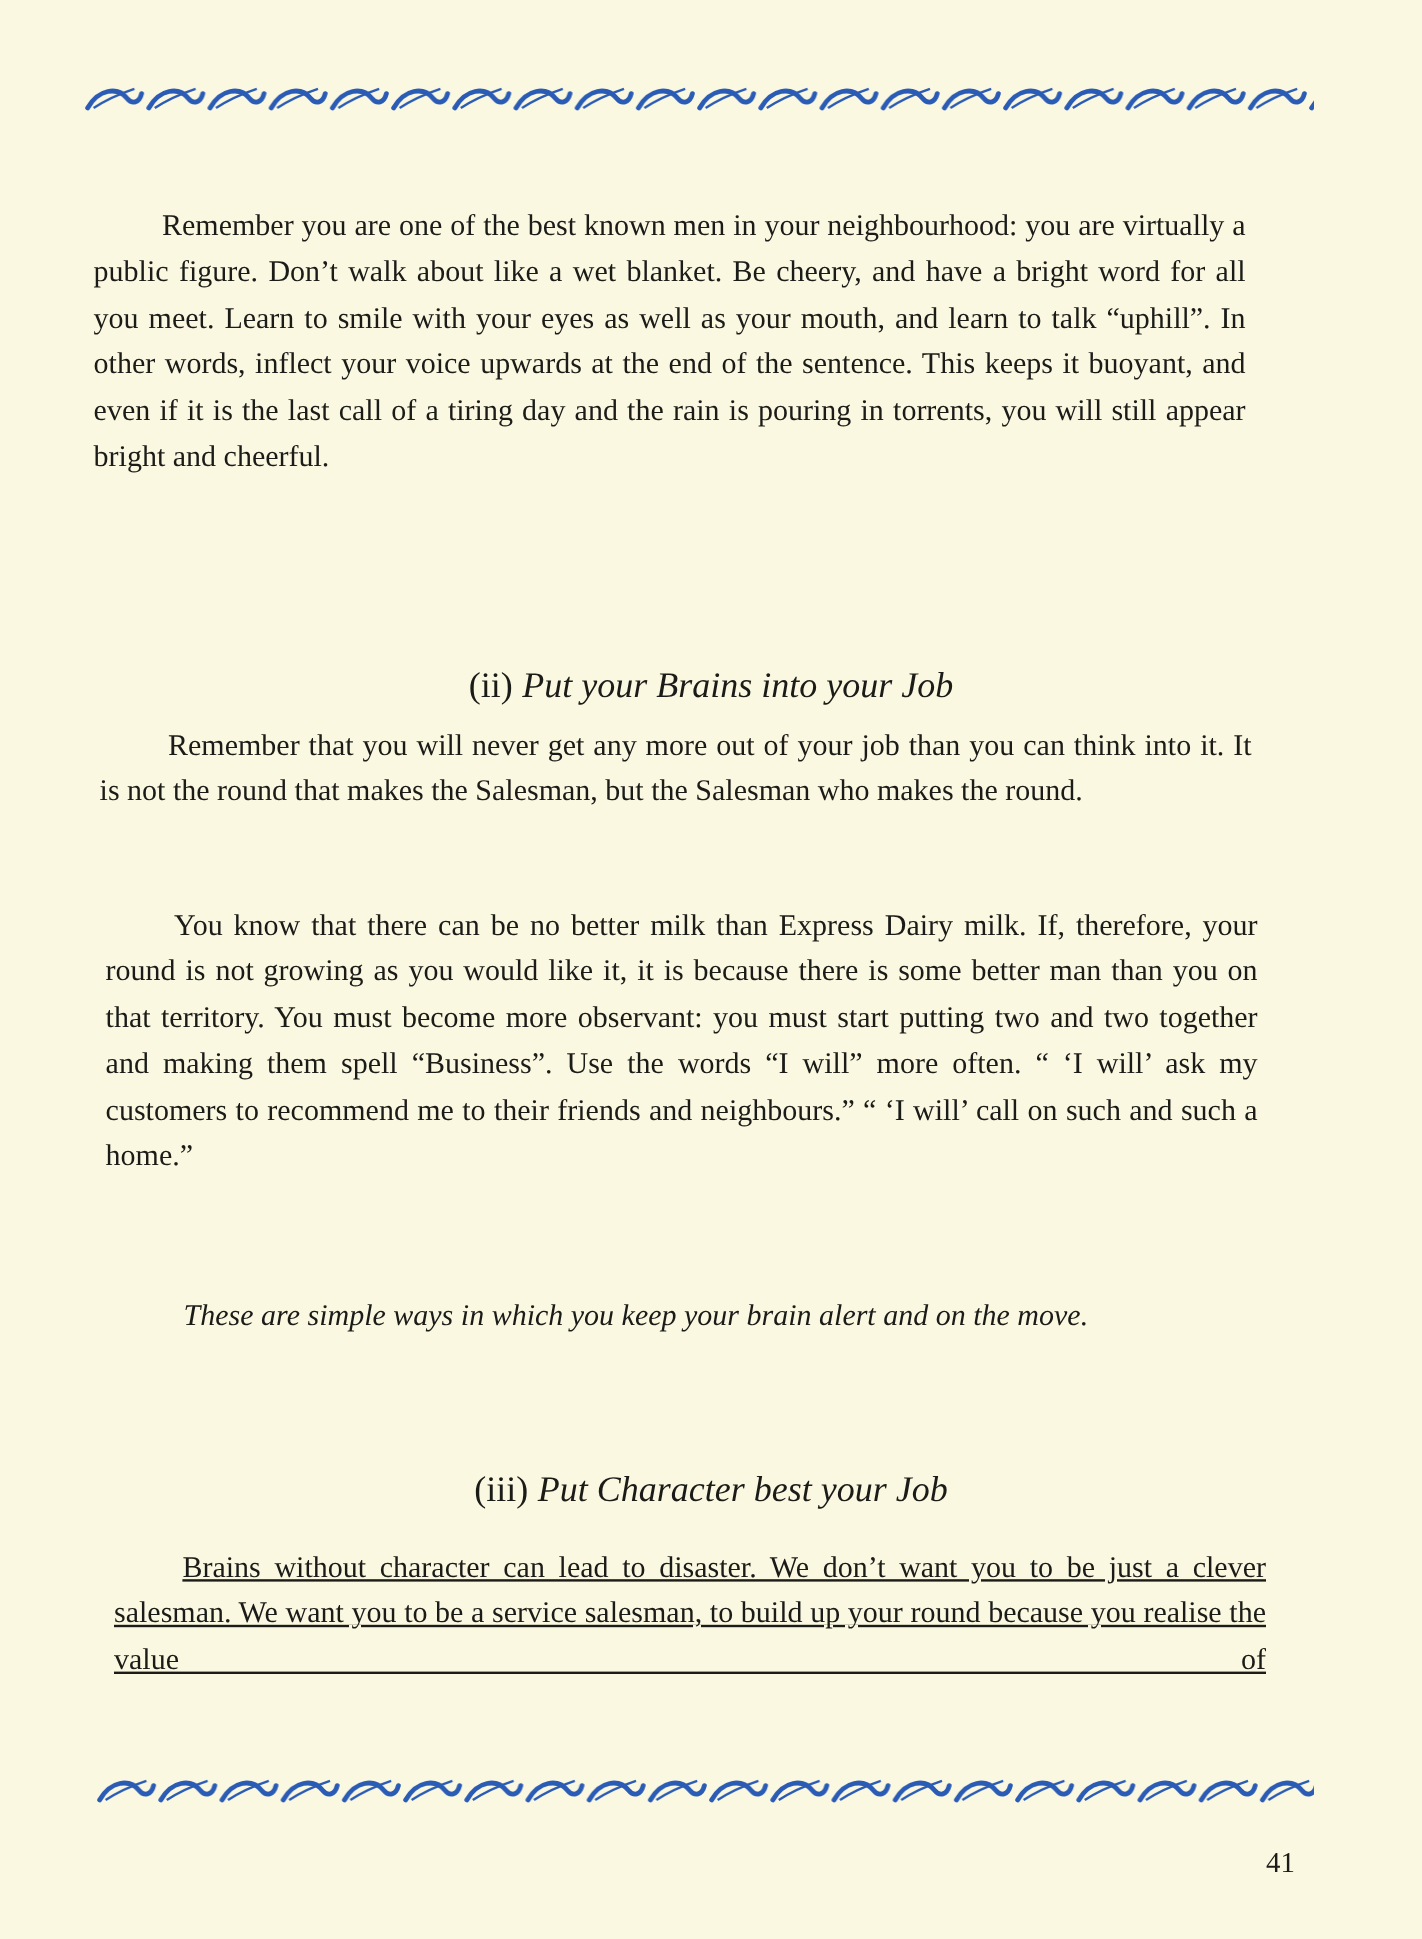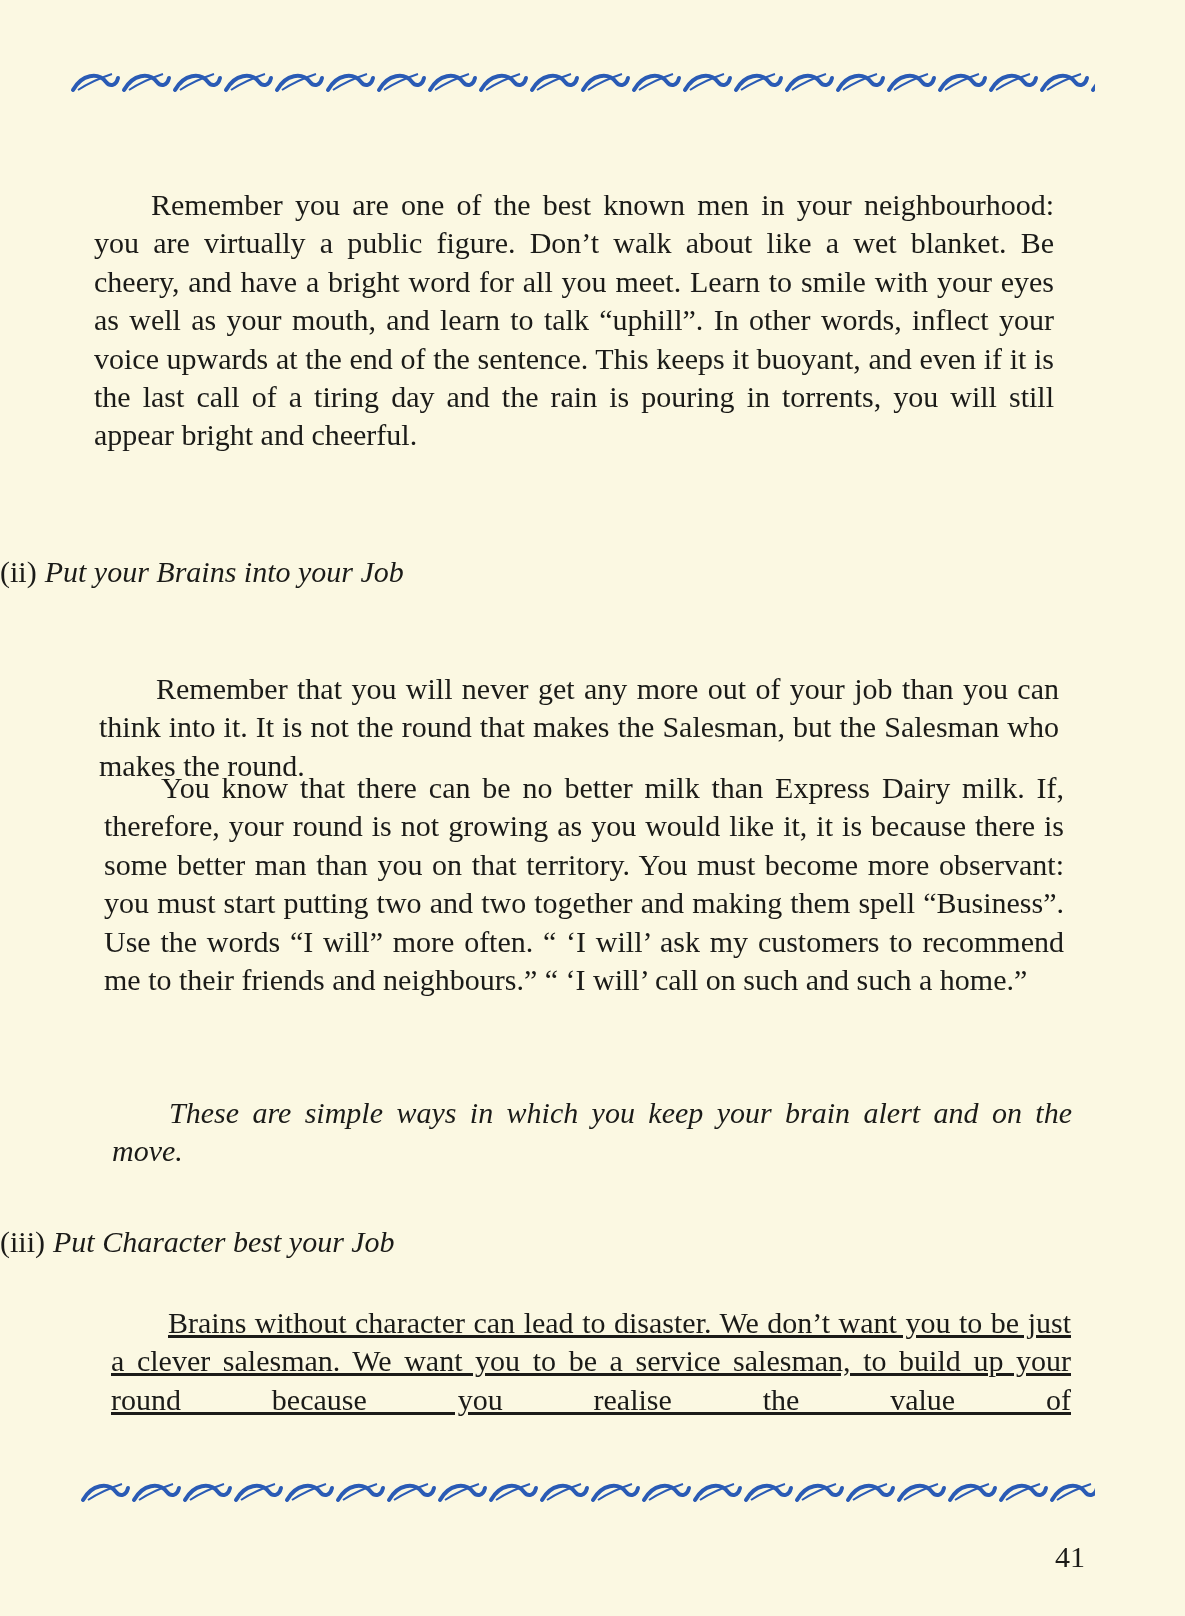--- a/index.html
+++ b/index.html
@@ -5,28 +5,28 @@
   html, body { margin:0; padding:0; }
   body {
     width:1185px; height:1616px; background:#fbf8e2; position:relative; overflow:hidden;
     font-family: "Liberation Serif", "DejaVu Serif", serif; color:#1b1b18;
   }
   .border { position:absolute; left:70px; width:1025px; height:40px; }
   .border svg { width:100%; height:100%; }
   .border-top { top:60px; }
   .border-bottom { top:1470px; left:80px; width:1015px; }
   .para {
-    position:absolute; font-size:30px; line-height:38.4px; text-align:justify;
-    text-align-last:left; text-indent:57px; margin:16px;
+    position:absolute; font-size:25px; line-height:38.4px; text-align:justify;
+    text-align-last:left; text-indent:57px; margin:0;
   }
   .heading {
-    position:absolute; font-size:30px; text-align:left; width:1185px; left:0;
+    position:absolute; font-size:30px; text-align:center; width:1185px; left:0;
   }
   .heading .title { font-style:italic; margin-left:8px; }
-  .page-num { position:absolute; left:1055px; top:1540px; font-size:30px; }
+  .page-num { position:absolute; left:1055px; top:1540px; font-size:24px; }
 </style>
 </head>
 <body>
 
 <div class="border border-top">
   <svg viewBox="0 0 1025 40" preserveAspectRatio="none">
     <defs>
       <pattern id="wave" x="0" y="0" width="51" height="40" patternUnits="userSpaceOnUse">
         <path d="M3 30 C12 14, 28 12, 36 22 C40 27, 46 26, 48 18" fill="none" stroke="#2a5bb5" stroke-width="4" stroke-linecap="round"></path>
         <path d="M8 30 C20 22, 30 18, 42 14" fill="none" stroke="#2a5bb5" stroke-width="2"></path>
@@ -35,21 +35,21 @@
     <rect width="1025" height="40" fill="url(#wave)"></rect>
   </svg>
 </div>
 
 <p class="para" style="left:78px; top:170px; width:960px;">Remember you are one of the best known men in your neighbourhood: you are virtually a public figure. Don’t walk about like a wet blanket. Be cheery, and have a bright word for all you meet. Learn to smile with your eyes as well as your mouth, and learn to talk “uphill”. In other words, inflect your voice upwards at the end of the sentence. This keeps it buoyant, and even if it is the last call of a tiring day and the rain is pouring in torrents, you will still appear bright and cheerful.</p>
 
 <div class="heading" style="top:555px;">
   <span>(ii)</span><span class="title">Put your Brains into your Job</span>
 </div>
 
-<p class="para" style="left:83px; top:654px; width:960px;">Remember that you will never get any more out of your job than you can think into it. It is not the round that makes the Salesman, but the Salesman who makes the round.</p>
+<p class="para" style="left:83px; top:603px; width:960px;">Remember that you will never get any more out of your job than you can think into it. It is not the round that makes the Salesman, but the Salesman who makes the round.</p>
 
 <p class="para" style="left:88px; top:753px; width:960px;">You know that there can be no better milk than Express Dairy milk. If, therefore, your round is not growing as you would like it, it is because there is some better man than you on that territory. You must become more observant: you must start putting two and two together and making them spell “Business”. Use the words “I will” more often. “ ‘I will’ ask my customers to recommend me to their friends and neighbours.” “ ‘I will’ call on such and such a home.”</p>
 
 <p class="para" style="left:96px; top:1078px; width:960px;font-style:italic;">These are simple ways in which you keep your brain alert and on the move.</p>
 
 <div class="heading" style="top:1225px;">
   <span>(iii)</span><span class="title">Put Character best your Job</span>
 </div>
 
 <p class="para" style="left:95px; top:1288px; width:960px; text-align-last:justify;text-decoration:underline;">Brains without character can lead to disaster. We don’t want you to be just a clever salesman. We want you to be a service salesman, to build up your round because you realise the value of</p>

